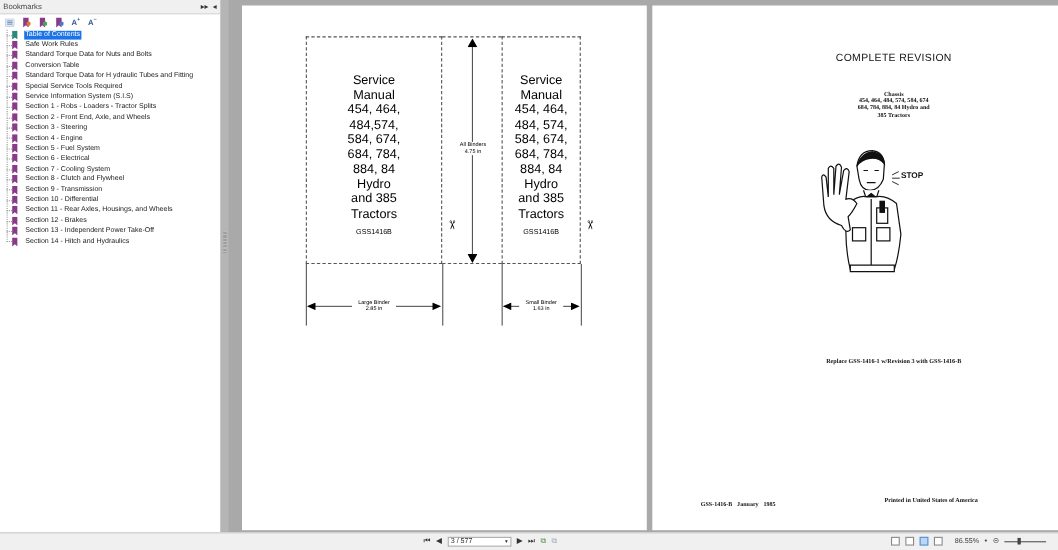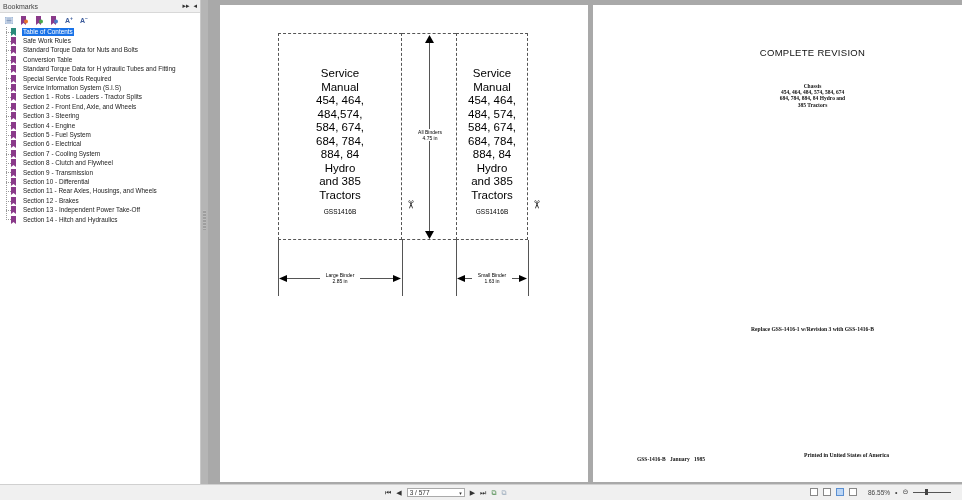--- a/index.html
+++ b/index.html
@@ -350,20 +350,47 @@
     </div>
 
     <div class="page page-right">
       <div class="rev-title">COMPLETE REVISION</div>
       <div class="chassis" id="chassis-lines">
           <div>Chassis</div>
           <div>454, 464, 484, 574, 584, 674</div>
           <div>684, 784, 884, 84 Hydro and</div>
           <div>385 Tractors</div>
         </div>
+      <div class="illustration">
+        <svg width="100" height="118" viewBox="0 0 100 118" fill="none" stroke="#111" stroke-width="1.1">
+
+          <path d="M38 18 Q40 4 52 4 Q62 5 63 16 L62 30 Q58 40 50 40 Q42 40 40 30 Z" fill="#fff"></path>
+          <path d="M38 18 Q42 6 52 5 Q62 6 63 16 Q58 10 50 11 Q42 12 38 18 Z" fill="#111"></path>
+          <path d="M44 22 L48 22 M54 22 L58 22"></path>
+          <path d="M47 33 L55 33"></path>
+
+          <path d="M44 40 L46 46 L56 46 L58 40" fill="#fff"></path>
+          <path d="M47 46 L51 43 L55 46 L51 49 Z" fill="#111"></path>
+
+          <path d="M30 52 Q40 44 47 46 L55 46 Q64 44 74 52 L78 80 Q76 100 72 112 L32 112 Q28 96 28 78 Z" fill="#fff"></path>
+          <line x1="51" y1="48" x2="51" y2="112"></line>
+
+          <rect x="56" y="56" width="10" height="14" fill="#fff"></rect>
+          <rect x="59" y="50" width="4" height="10" fill="#111"></rect>
+          <rect x="34" y="74" width="12" height="12" fill="#fff"></rect>
+          <rect x="56" y="74" width="12" height="12" fill="#fff"></rect>
+
+          <path d="M32 108 L72 108 L72 114 L32 114 Z" fill="#fff"></path>
+
+          <path d="M24 72 Q10 68 8 54 L6 28 Q7 24 10 28 L12 46 L12 20 Q14 16 17 20 L17 44 L19 18 Q22 14 24 19 L22 44 L26 22 Q29 18 31 23 L28 48 Q34 46 38 52 Q34 60 30 64 L32 76 Q28 80 24 72 Z" fill="#fff"></path>
+
+          <path d="M70 26 L76 23 M70 29 L77 29 M70 32 L76 35" stroke-width="0.8"></path>
+        </svg>
+        <span style="position:absolute; left:78px; top:22px; font-family:'Liberation Sans',sans-serif; font-weight:bold; font-size:7.5px; color:#111;">STOP</span>
+      </div>
       <div class="replace-text">Replace GSS-1416-1 w/Revision 3 with GSS-1416-B</div>
       <div class="footer-left">GSS-1416-B  January  1985</div>
       <div class="footer-right">Printed in United States of America</div>
     </div>
   </div>
 
   <div class="statusbar">
     <div class="nav-group">
       <span class="nav-btn">⏮</span>
       <span class="nav-btn">◀</span>

